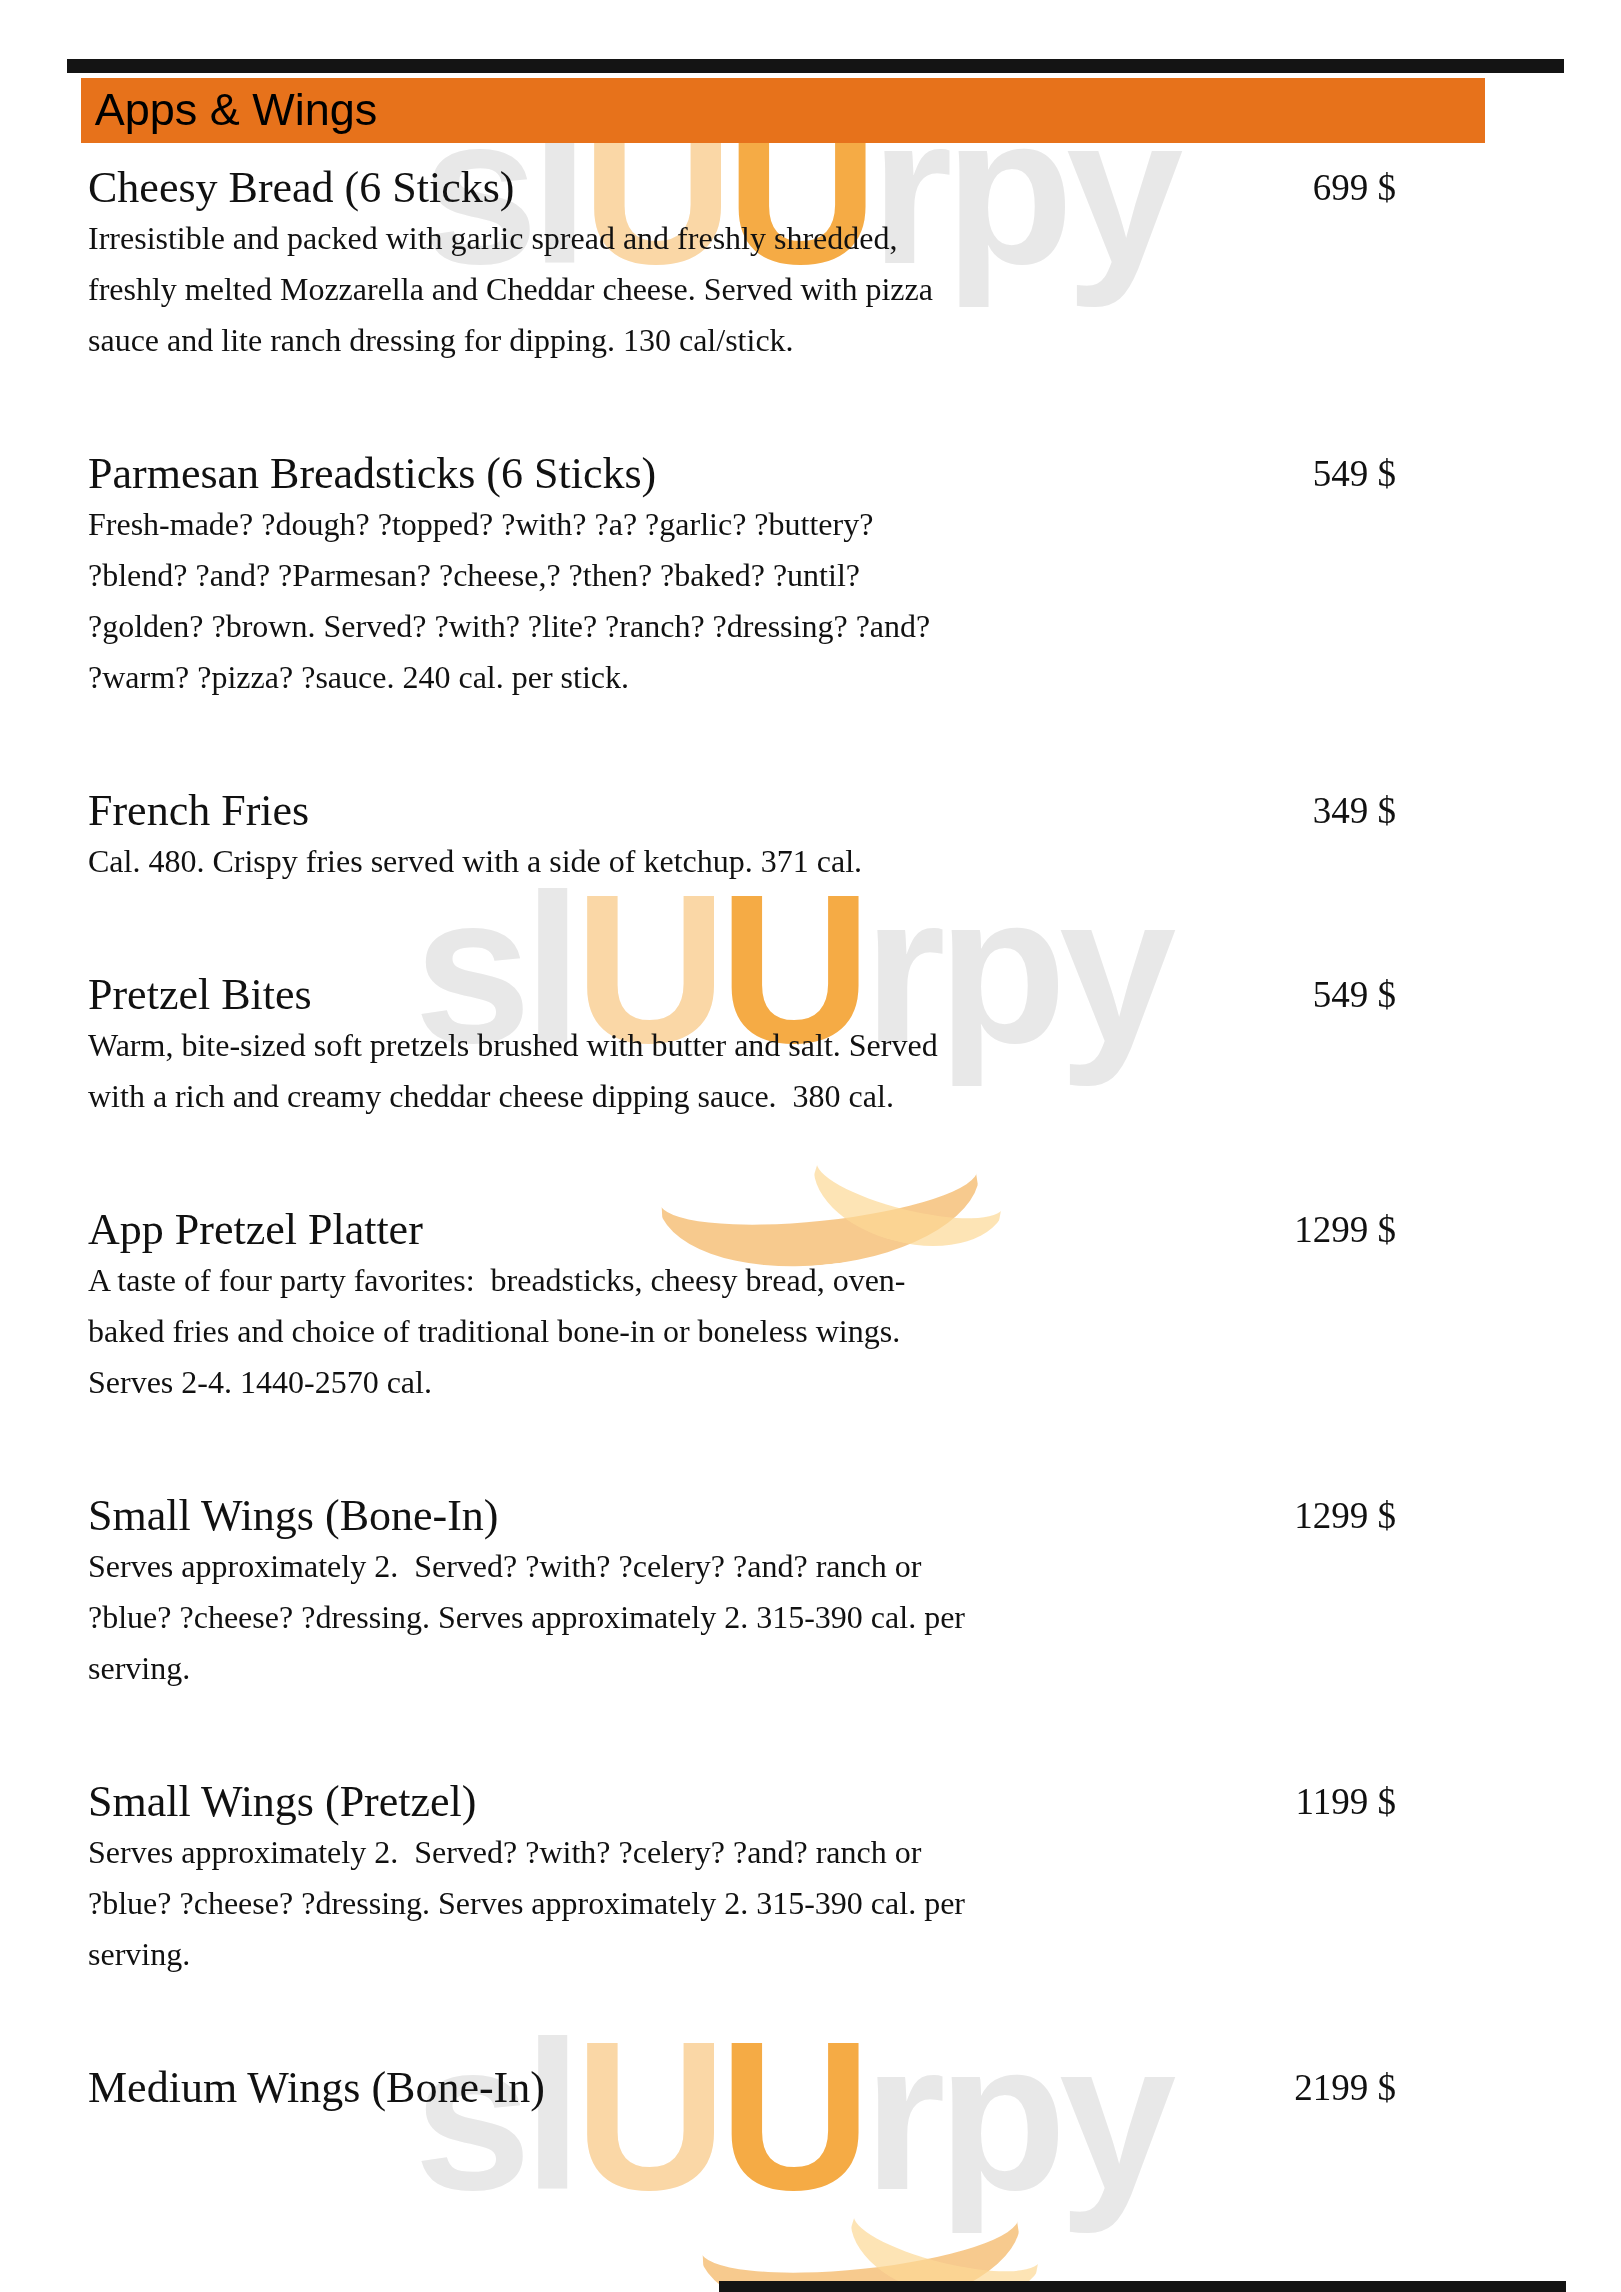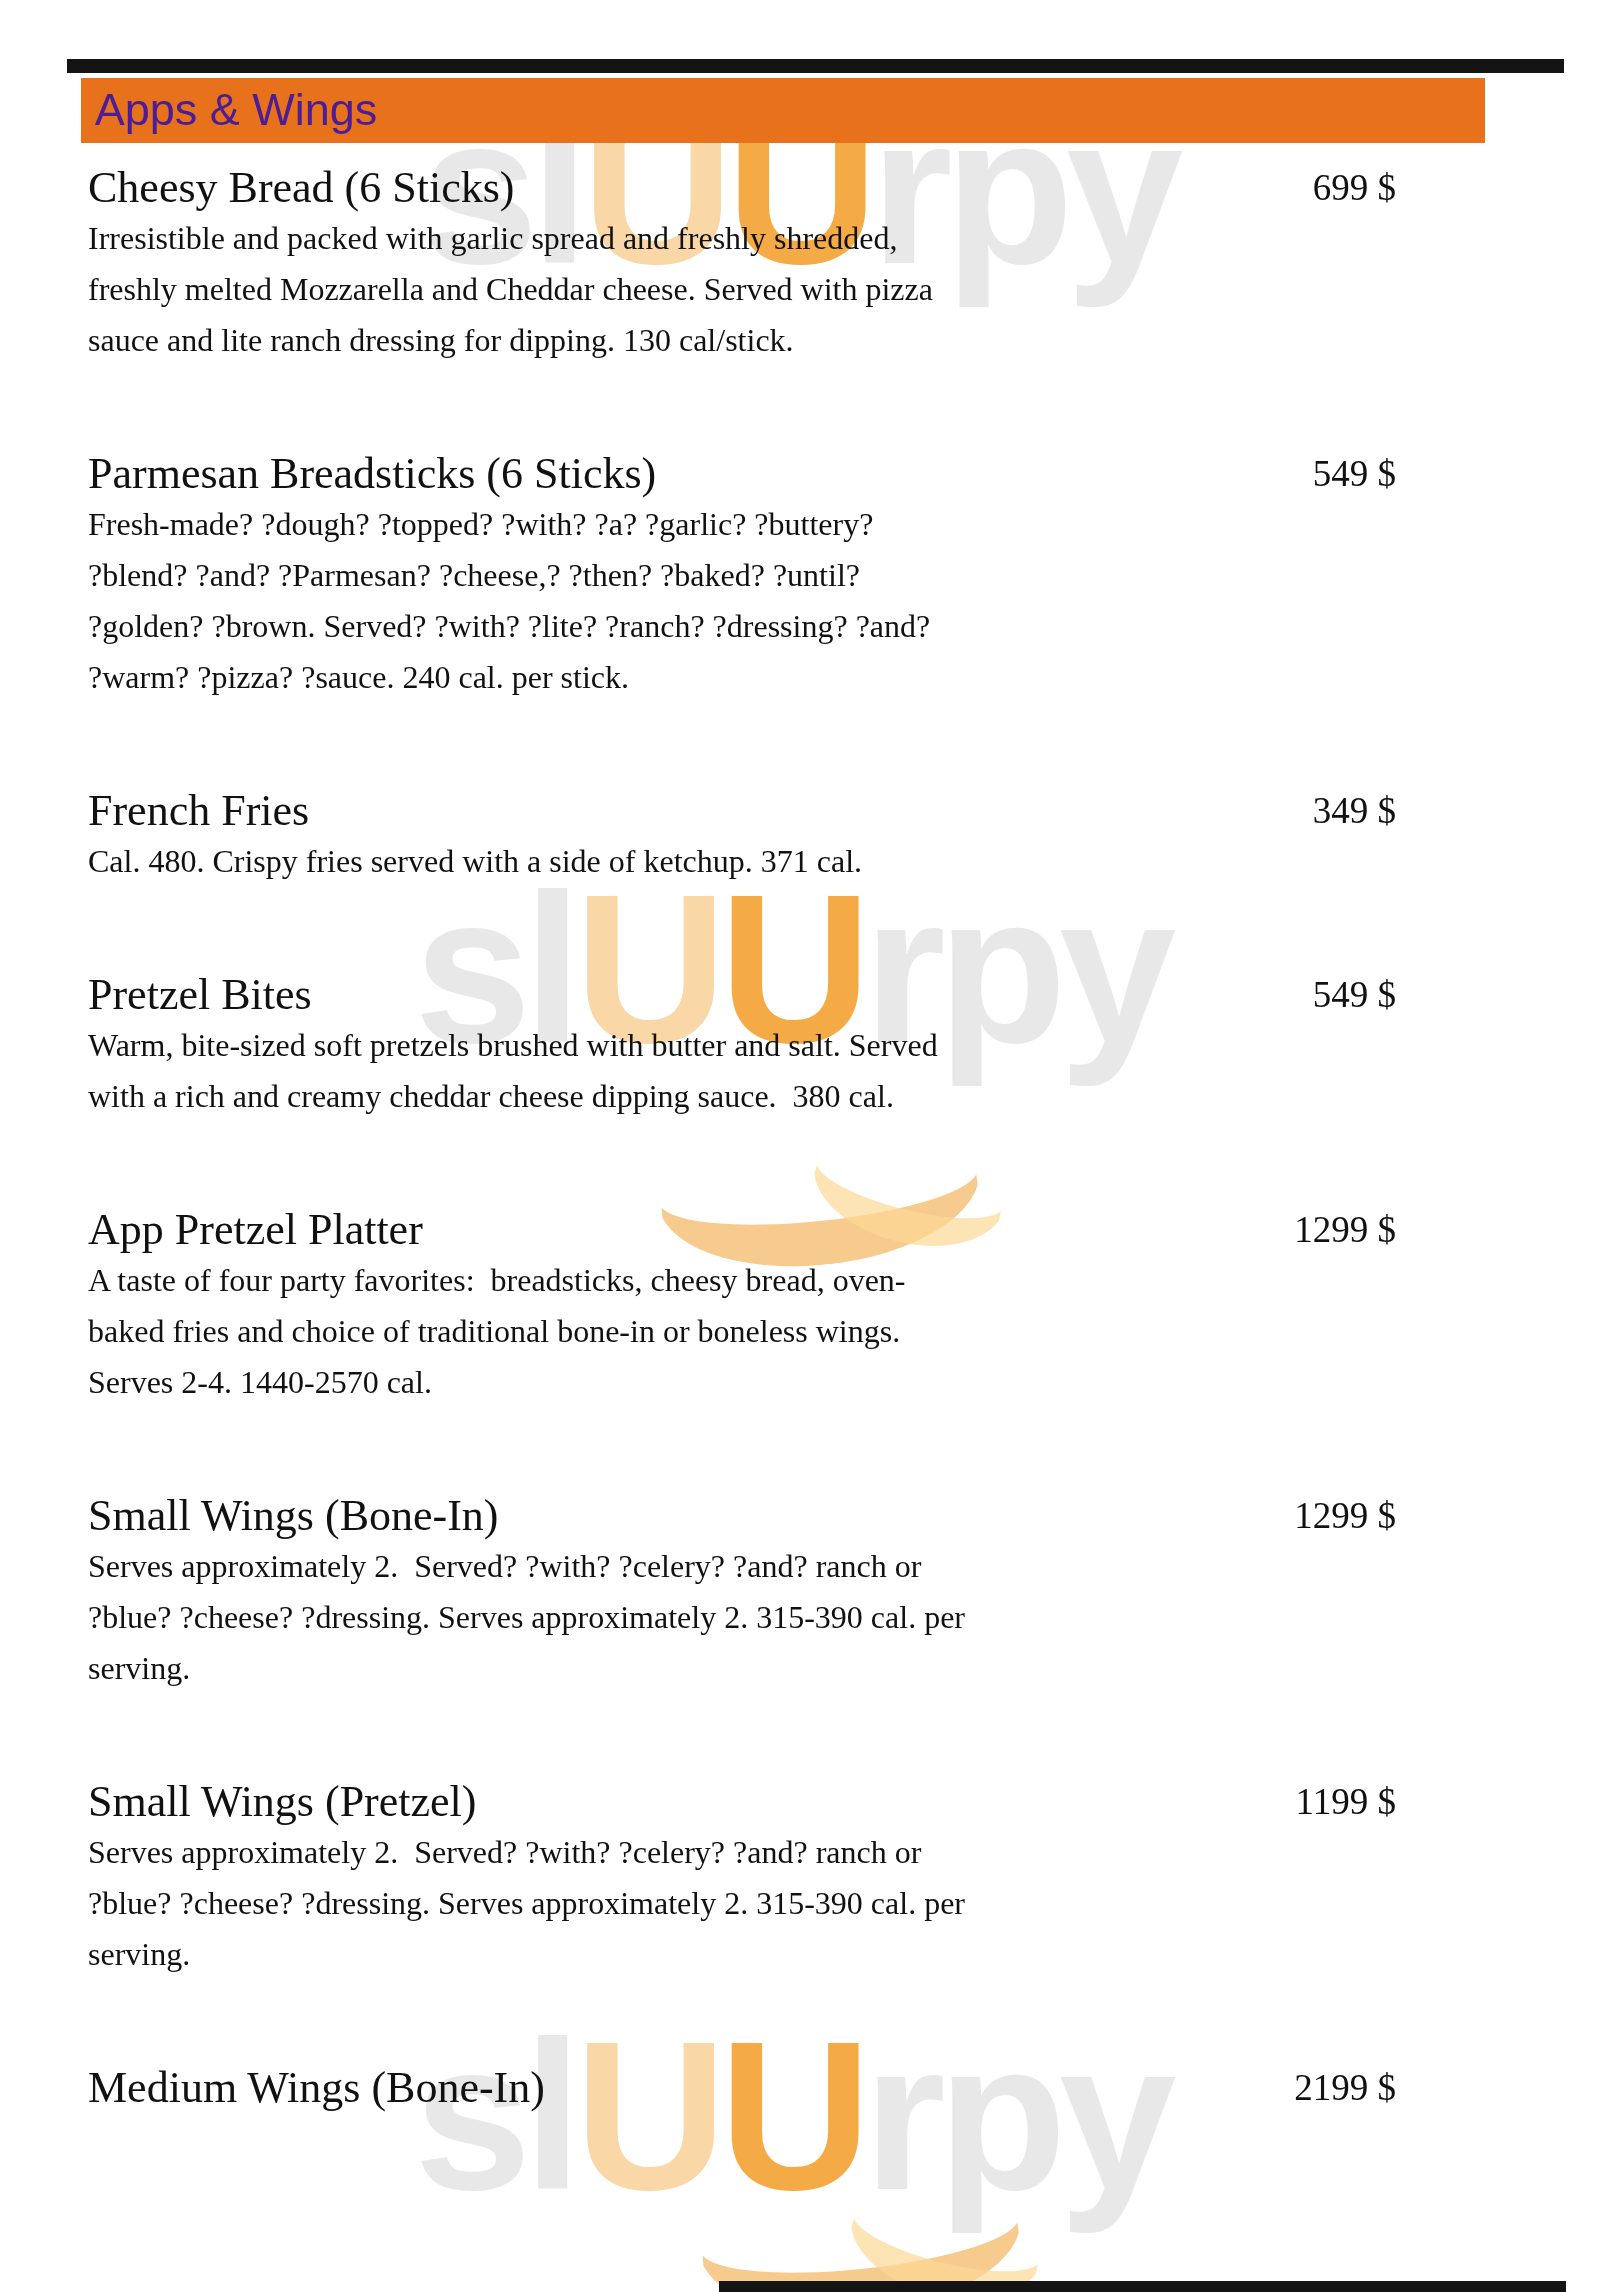--- a/index.html
+++ b/index.html
@@ -55,21 +55,21 @@
     position: absolute; z-index: 2;
     left: 719px; bottom: 0; width: 847px; height: 11.8px;
     background: #141414;
   }
 
   
   .section-header {
     position: absolute; z-index: 2;
     left: 81px; top: 78px; width: 1404px; height: 65px;
     background: #e7721b;
-    color: #4c1d95;
+    color: #000000;
     font-family: "Liberation Sans", sans-serif;
     font-size: 45px;
     line-height: 63px;
     padding-left: 13.7px;
   }
 
   
   .menu {
     position: absolute; z-index: 1;
     left: 88px; top: 162px; width: 1308px;

